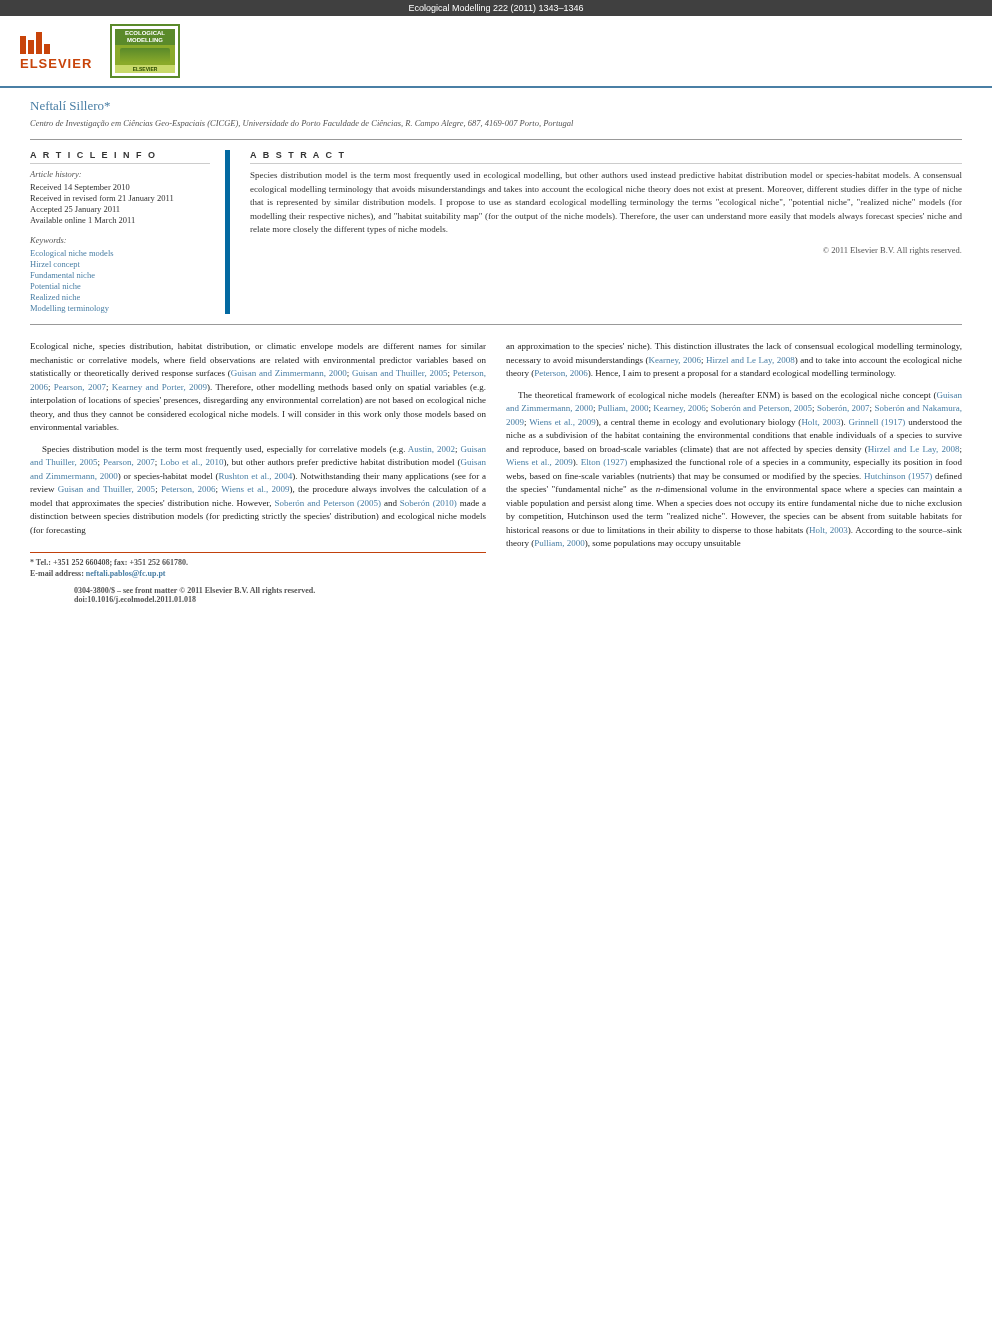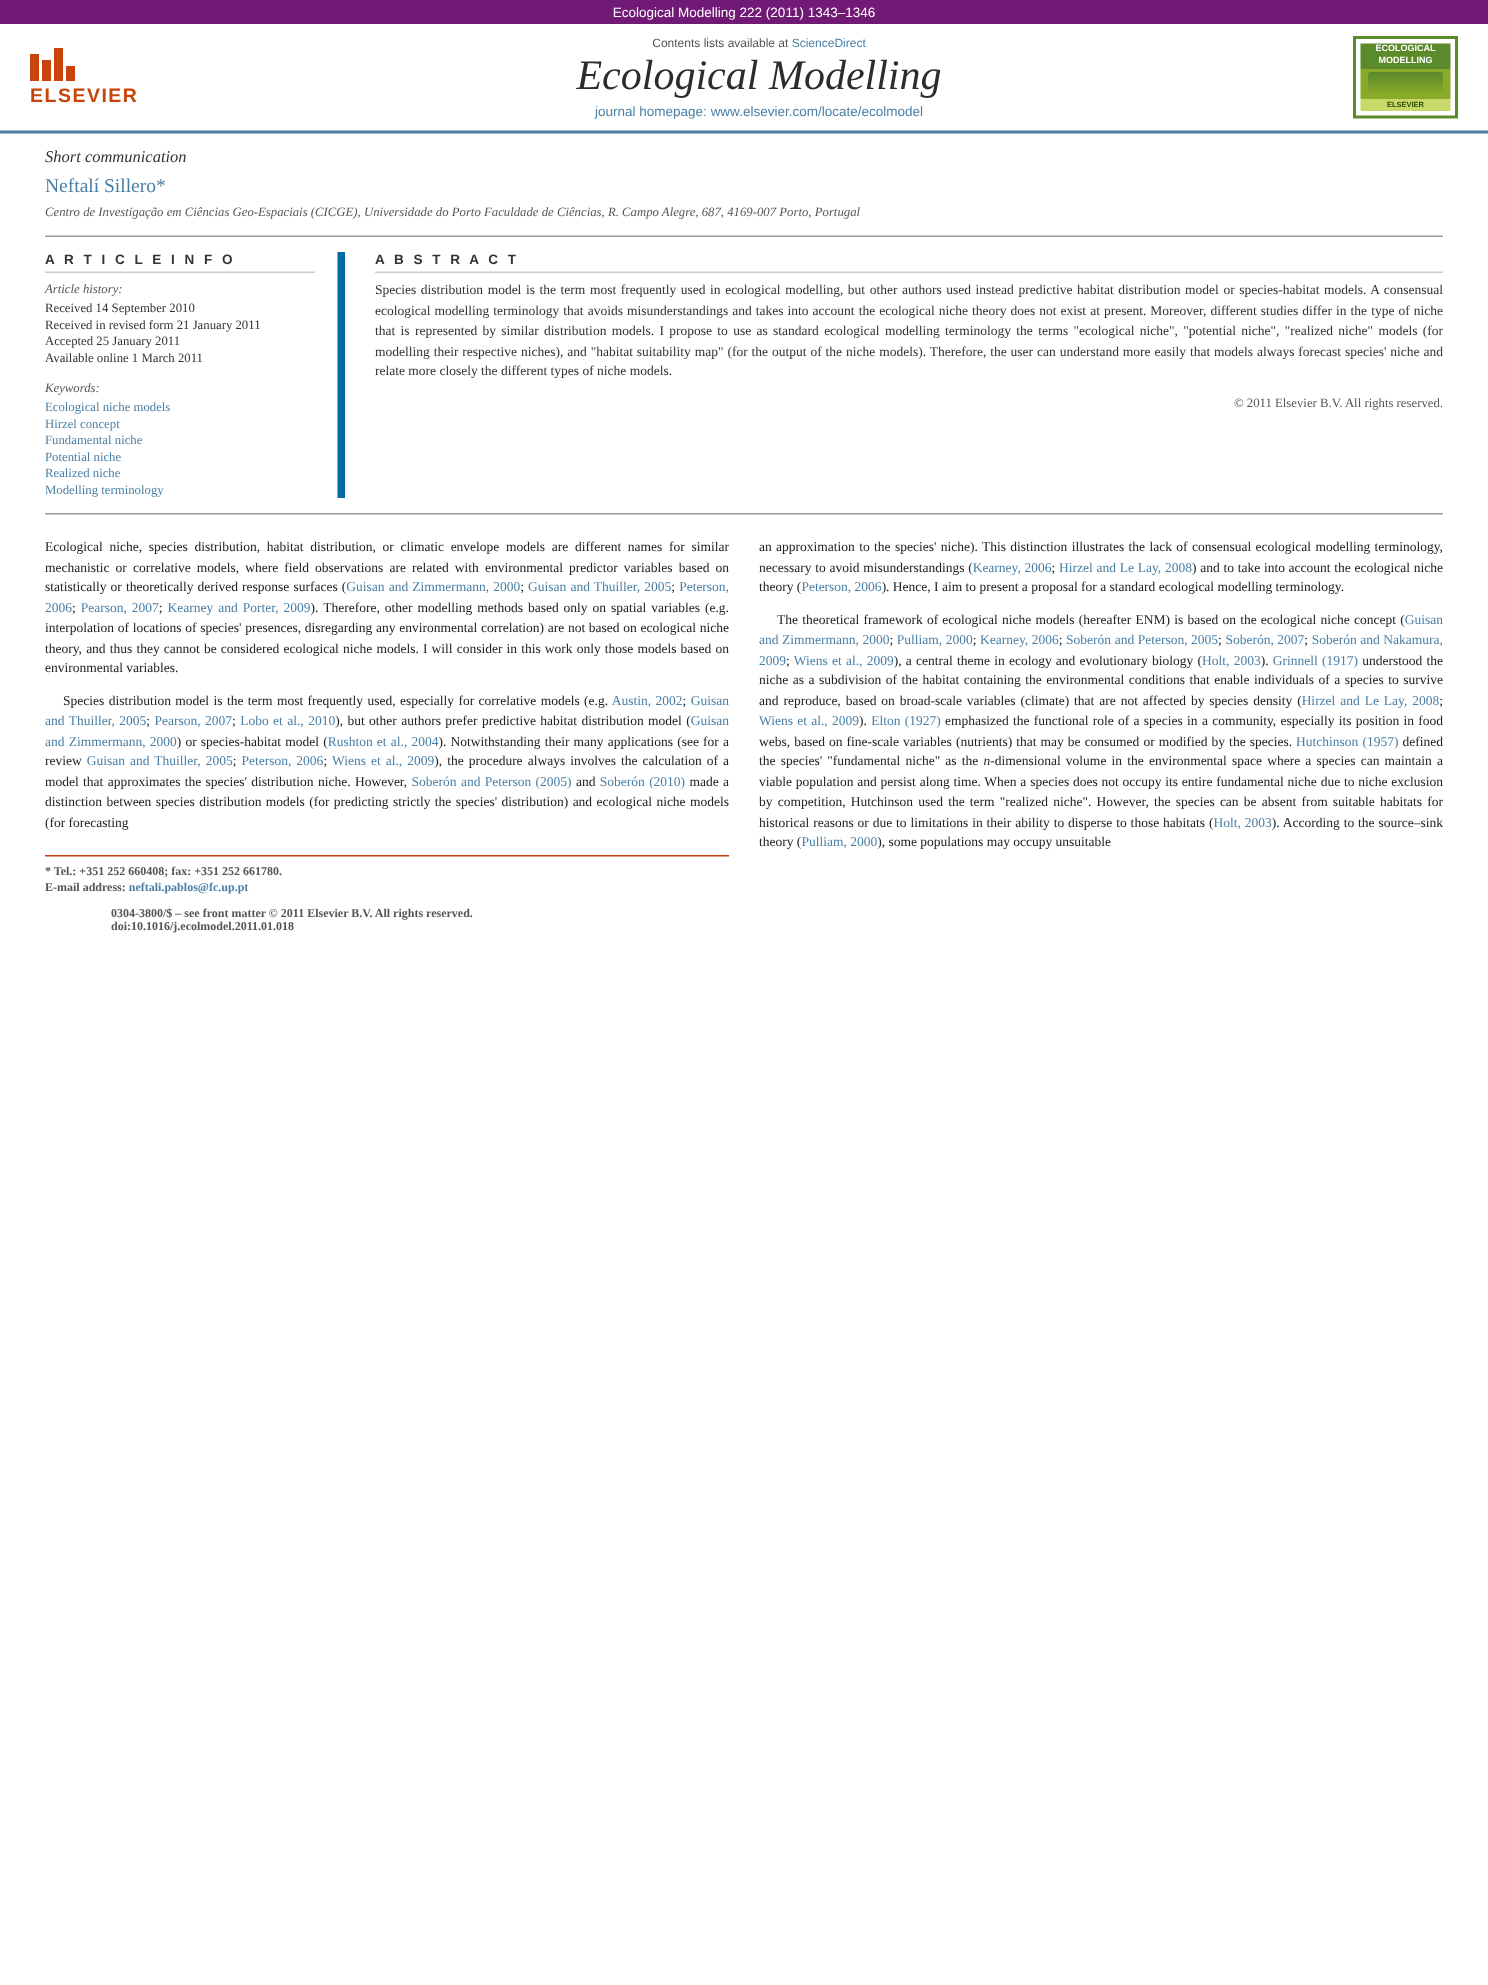--- a/index.html
+++ b/index.html
@@ -7,21 +7,21 @@
       background: #fff;
       font-family: 'Times New Roman', Times, serif;
       font-size: 10px;
       color: #000;
       width: 992px;
       min-height: 1323px;
     }
 
     
     .top-bar {
-      background: #701a75;
+      background: #404040;
       text-align: center;
       padding: 3px 0;
       color: #fff;
       font-size: 9px;
       font-family: Arial, sans-serif;
     }
 
     
     .journal-header {
       display: flex;
@@ -233,44 +233,32 @@
   <div class="elsevier-logo-area" style="width:90px;">
     <div style="display:flex;align-items:flex-end;gap:2px;margin-bottom:2px;">
       <div style="width:6px;height:18px;background:#c8440a;"></div>
       <div style="width:6px;height:14px;background:#c8440a;"></div>
       <div style="width:6px;height:22px;background:#c8440a;"></div>
       <div style="width:6px;height:10px;background:#c8440a;"></div>
     </div>
     <div style="font-family:Arial,sans-serif;font-weight:bold;font-size:13px;color:#c8440a;letter-spacing:1px;">ELSEVIER</div>
   </div>
 
-  <div class="journal-title-area">
-    <div style="font-size:8px;font-family:Arial,sans-serif;color:#555;margin-bottom:2px;">
-      <span>Contents lists available at</span>
-      <span style="color:#4a7fa5;">ScienceDirect</span>
-    </div>
-    <div class="journal-name">Ecological Modelling</div>
-    <div class="journal-homepage">
-      <span>journal homepage:</span>
-      <span style="color:#4a7fa5;">www.elsevier.com/locate/ecolmodel</span>
-    </div>
-  </div>
 
   <div class="eco-logo-box">
     <div class="eco-logo-top">ECOLOGICAL<br>MODELLING</div>
     <div style="background:#8aaa2a;height:20px;display:flex;align-items:center;justify-content:center;">
       <div style="width:50px;height:15px;background:linear-gradient(180deg,#5a8a2a,#8aaa2a);border-radius:2px;"></div>
     </div>
     <div class="eco-logo-bottom">ELSEVIER</div>
   </div>
 </div>
 
 <div class="main-content">
 
-  <div class="short-comm">Short communication</div>
 
 
   <div class="author-name">
     <span>Neftalí Sillero*</span>
   </div>
   <div class="author-affiliation">Centro de Investigação em Ciências Geo-Espaciais (CICGE), Universidade do Porto Faculdade de Ciências, R. Campo Alegre, 687, 4169-007 Porto, Portugal</div>
 
   <div class="two-col">
 
     <div class="left-col">

